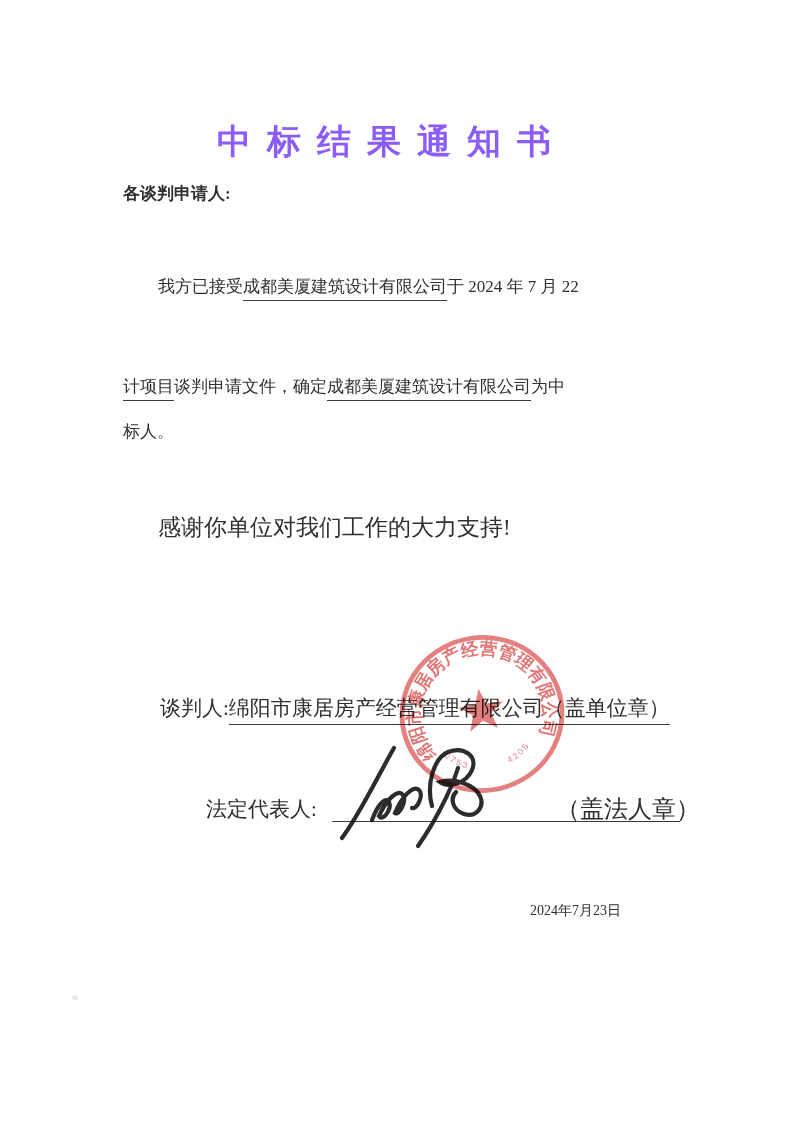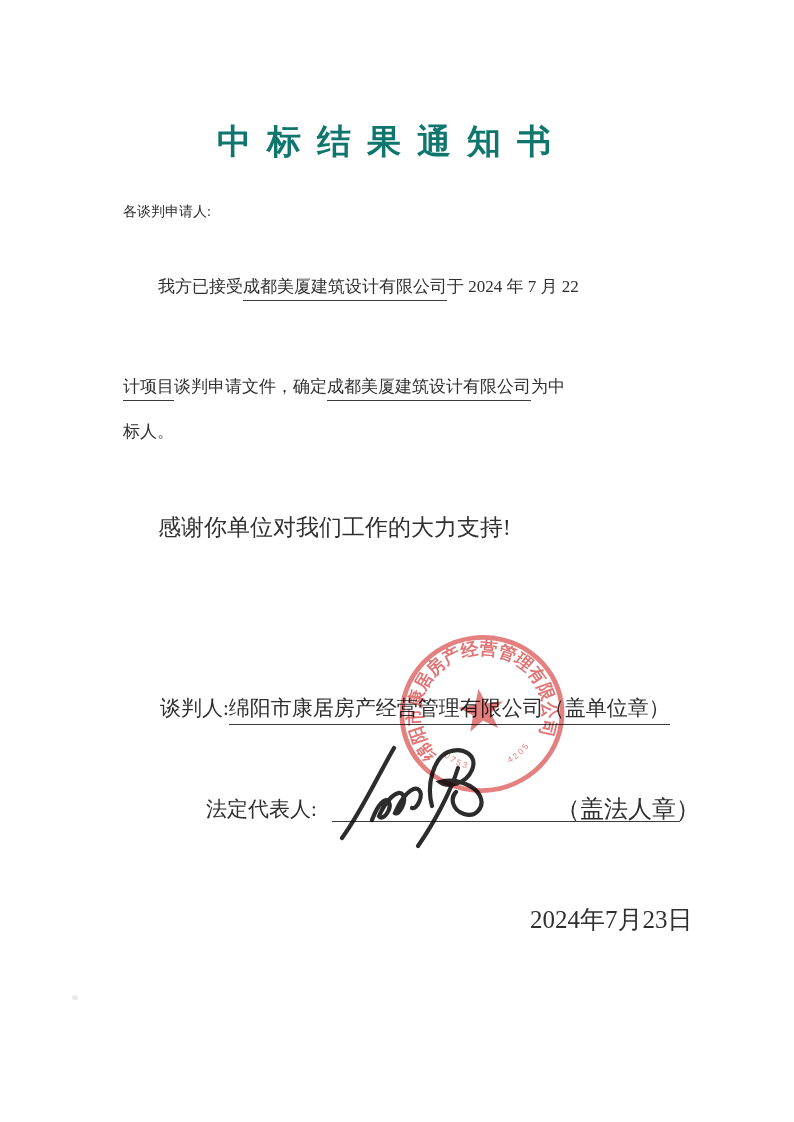--- a/index.html
+++ b/index.html
@@ -3,35 +3,35 @@
 <meta charset="utf-8">
 <style>
   html,body{margin:0;padding:0;background:#ffffff;}
   .page{
     position:relative;width:794px;height:1122px;background:#ffffff;overflow:hidden;
     font-family:"Liberation Serif","DejaVu Serif",serif;color:#2f2f2f;
   }
   .title{
     position:absolute;top:118px;left:0;width:768px;text-align:center;
     font-family:"Liberation Sans","DejaVu Sans",sans-serif;font-weight:700;
-    font-size:34px;letter-spacing:16px;text-indent:16px;color:#0f766e;line-height:46px;
+    font-size:34px;letter-spacing:16px;text-indent:16px;color:#8b5cf6;line-height:46px;
   }
-  .salutation{position:absolute;left:123px;top:198px;font-size:14px;line-height:28px;}
+  .salutation{position:absolute;left:123px;top:180px;font-size:17px;line-height:28px;font-weight:bold;}
   .bline{position:absolute;left:123px;width:566px;font-size:17px;line-height:28px;white-space:nowrap;}
   .bl1{top:273px;text-indent:35px;}
   .bl2{top:323px;}
   .bl3{top:373px;}
   .bl4{top:418px;}
   .thanks{position:absolute;left:123px;top:514px;text-indent:35px;font-size:23px;line-height:28px;}
   .u{border-bottom:1.5px solid #3b3b3b;padding-bottom:4px;}
   .neg-row{position:absolute;left:160px;top:695px;font-size:21px;line-height:27px;white-space:nowrap;}
   .legal-label{position:absolute;left:206px;top:796px;font-size:21px;line-height:27px;}
   .sig-underline{position:absolute;left:332px;top:790px;width:348px;height:31px;border-bottom:1.5px solid #3b3b3b;}
   .legal-note{position:absolute;left:556px;top:796px;font-size:24px;line-height:27px;text-align:center;}
-  .doc-date{position:absolute;left:530px;top:897px;font-size:25px;line-height:28px;margin-top:9px;}
+  .doc-date{position:absolute;left:530px;top:897px;font-size:14px;line-height:28px;}
   .stamp{
     position:absolute;left:394px;top:629px;width:176px;height:170px;
     transform:rotate(-8deg);mix-blend-mode:multiply;opacity:.9;
   }
   .signature{
     position:absolute;left:328px;top:742px;width:215px;height:110px;
     mix-blend-mode:multiply;
   }
   .speck{position:absolute;left:72px;top:995px;width:6px;height:5px;background:#e9e9e9;border-radius:50%;}
 </style>

